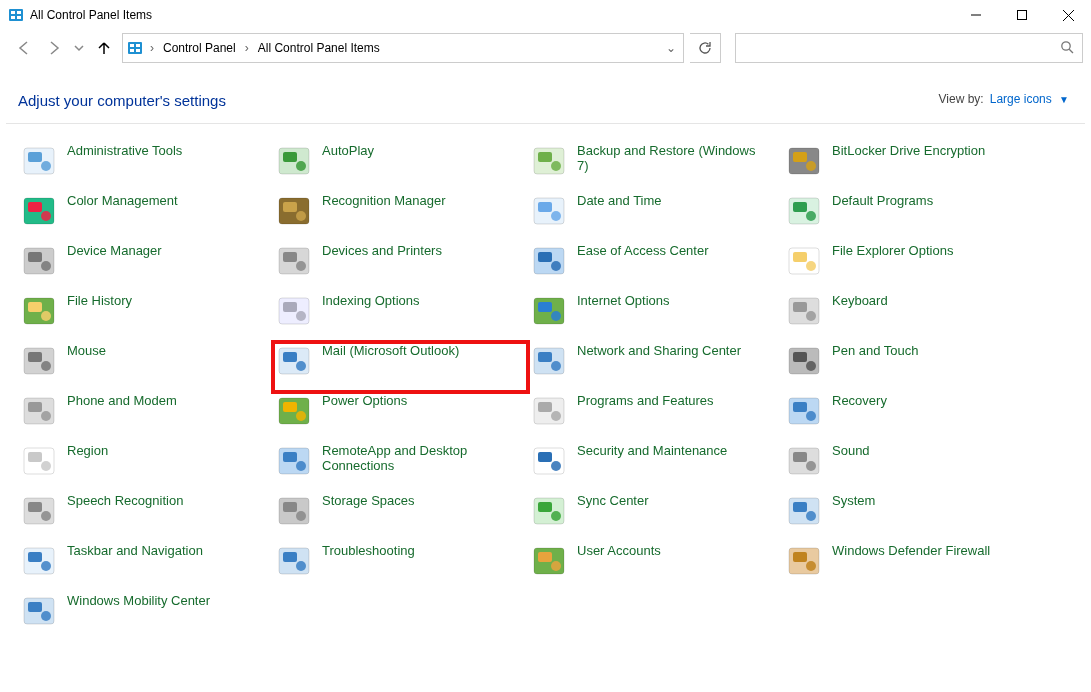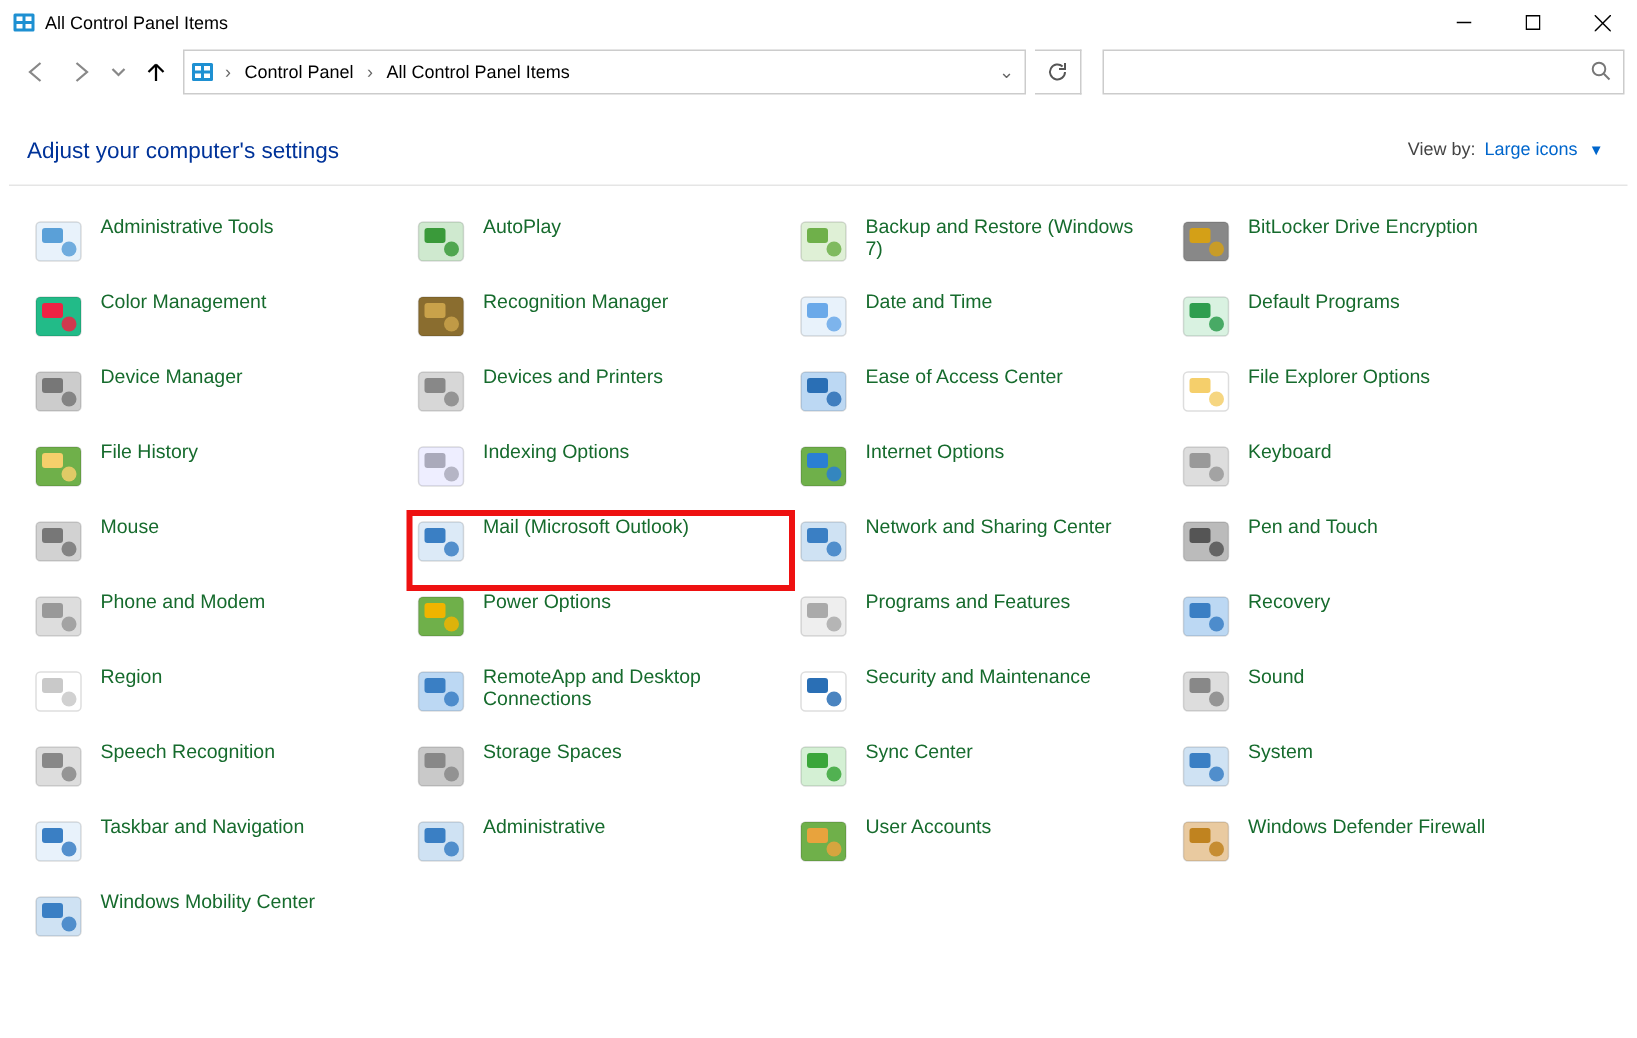--- a/index.html
+++ b/index.html
@@ -506,21 +506,21 @@
     </div>
     <div class="item">
       <span class="ico">
         <svg viewBox="0 0 34 34">
           <rect x="2" y="4" width="30" height="26" rx="3" fill="#cfe2f3"></rect>
           <rect x="2" y="4" width="30" height="26" rx="3" fill="none" stroke="#00000022"></rect>
           <rect x="6" y="8" width="14" height="10" rx="2" fill="#3a7fc4"></rect>
           <circle cx="24" cy="22" r="5" fill="#3a7fc4" opacity="0.85"></circle>
         </svg>
       </span>
-      <span class="label">Administrative</span>
+      <span class="label">Troubleshooting</span>
     </div>
     <div class="item">
       <span class="ico">
         <svg viewBox="0 0 34 34">
           <rect x="2" y="4" width="30" height="26" rx="3" fill="#6fb04a"></rect>
           <rect x="2" y="4" width="30" height="26" rx="3" fill="none" stroke="#00000022"></rect>
           <rect x="6" y="8" width="14" height="10" rx="2" fill="#e8a33d"></rect>
           <circle cx="24" cy="22" r="5" fill="#e8a33d" opacity="0.85"></circle>
         </svg>
       </span>

